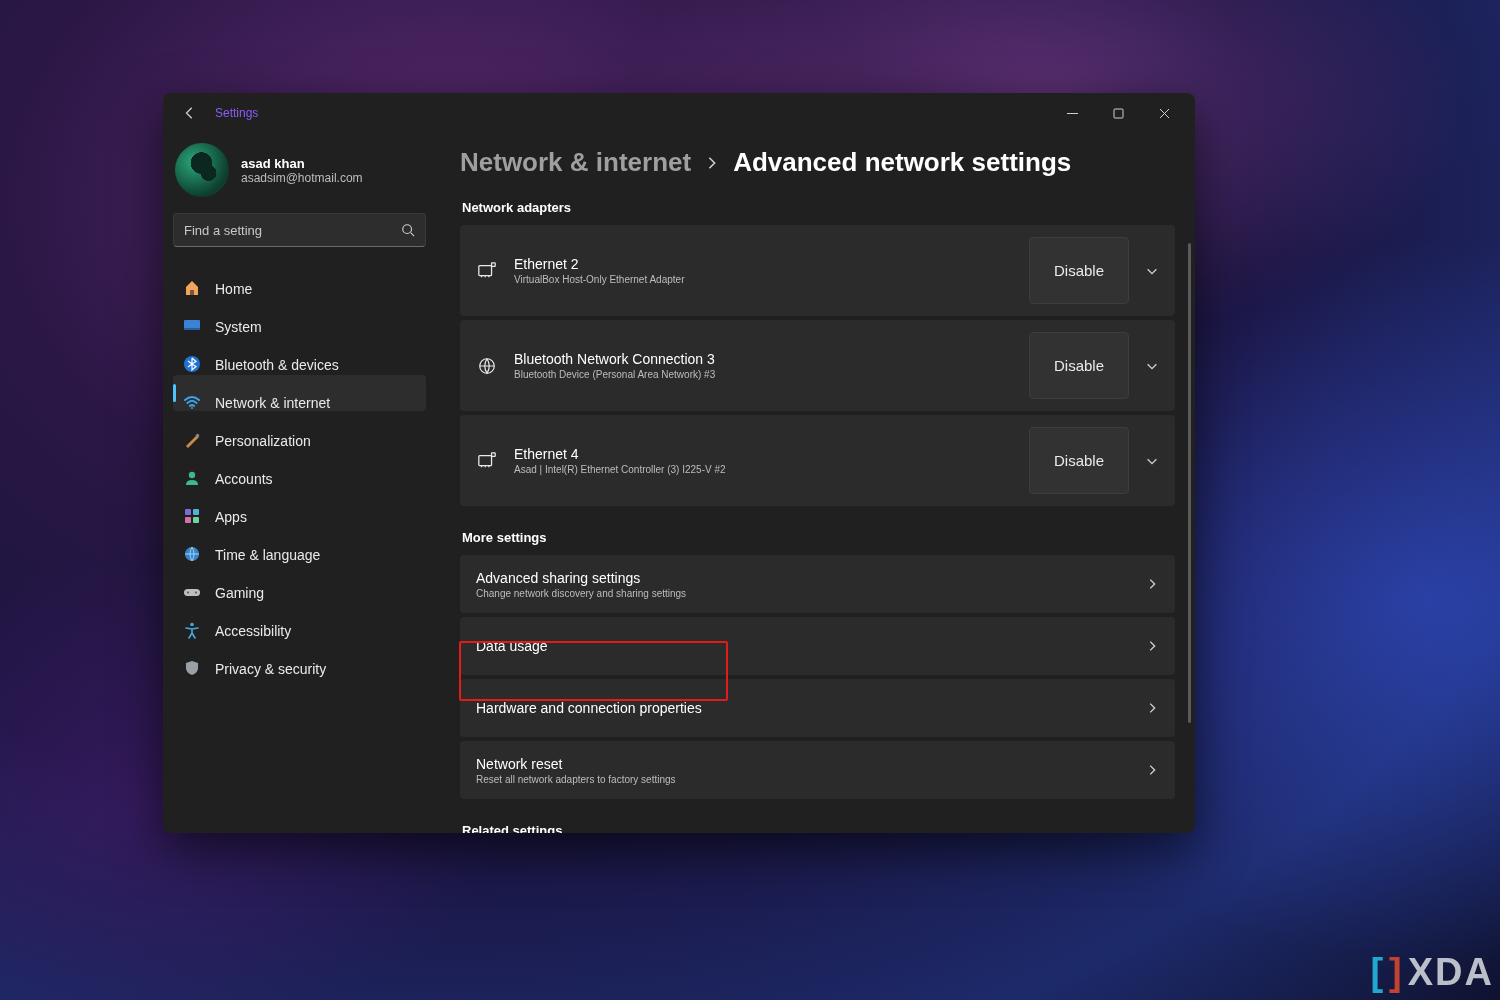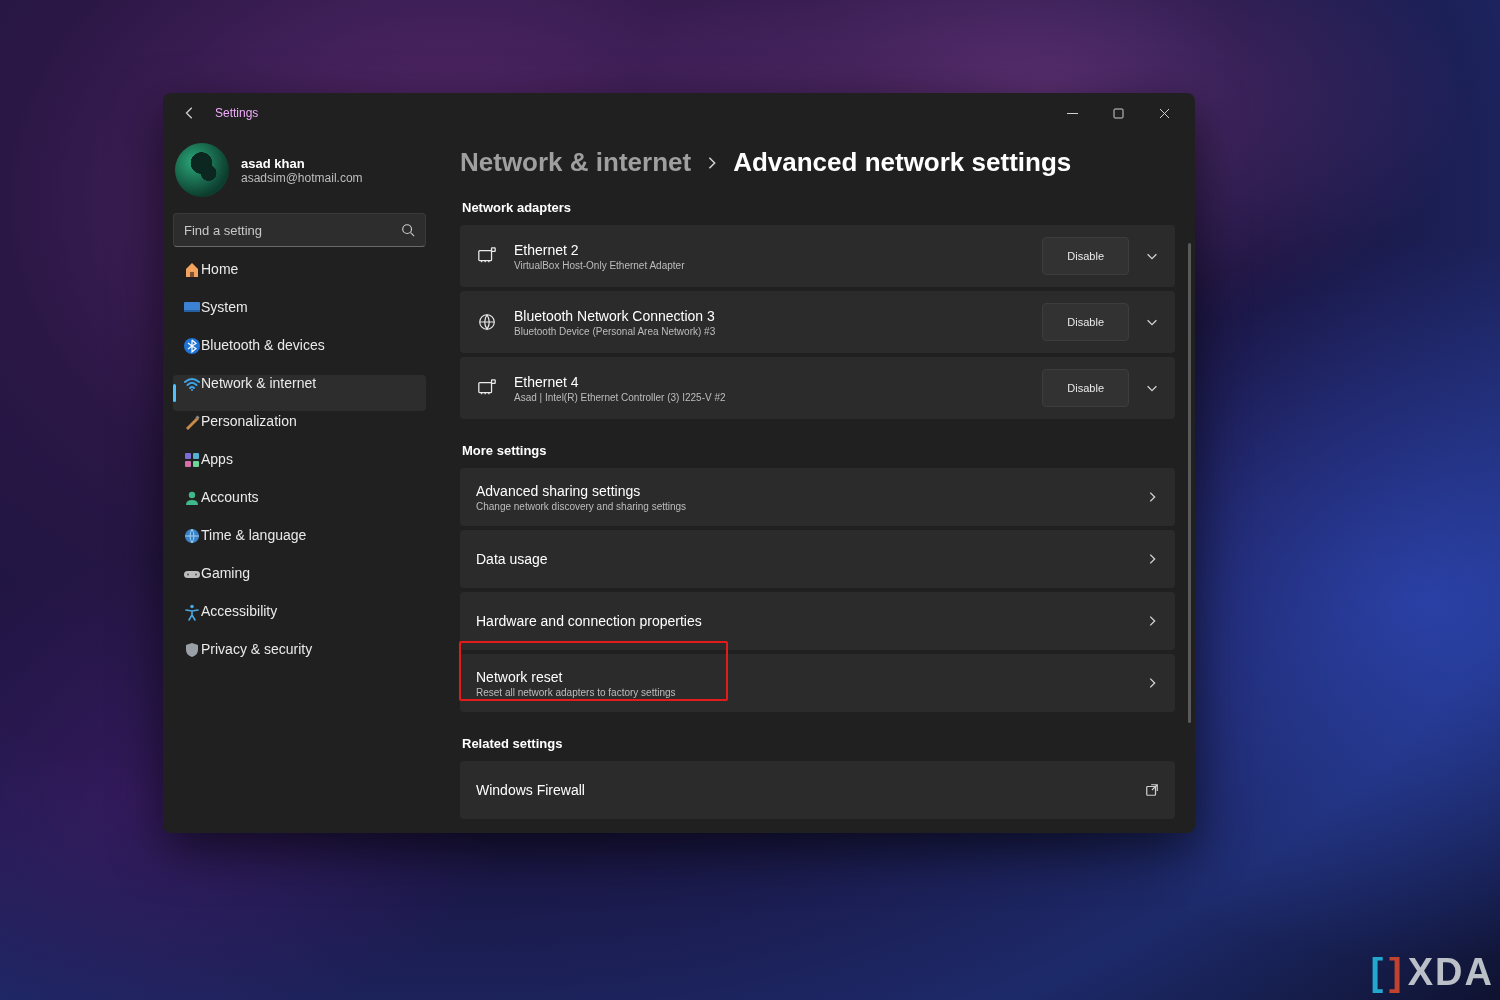--- a/index.html
+++ b/index.html
@@ -22,21 +22,21 @@
   display: flex; flex-direction: column; color: #ffffff;
 }
 .titlebar {
   height: 40px; display: flex; align-items: center; padding: 0 8px;
 }
 .back-btn {
   width: 38px; height: 38px; display:flex; align-items:center; justify-content:center;
   color:#cfcfcf; border-radius:4px;
 }
 .back-btn svg { width:14px; height:14px; }
-.title { font-size: 12px; color:#f0abfc; margin-left: 6px; }
+.title { font-size: 12px; color:#8b5cf6; margin-left: 6px; }
 .win-controls { margin-left:auto; display:flex; }
 .win-controls .ctl {
   width:46px; height:32px; display:flex; align-items:center; justify-content:center;
   color:#cfcfcf;
 }
 .win-controls .ctl svg { width:11px; height:11px; }
 .body { flex:1; display:flex; overflow:hidden; }
 .sidebar {
   width: 275px; padding: 6px 12px 12px 10px; display:flex; flex-direction:column;
 }
@@ -58,21 +58,21 @@
   display:flex; align-items:center; background:#2d2d2d; border:1px solid #3a3a3a;
   border-bottom:1px solid #6a6a6a; border-radius:4px; height:34px; padding:0 10px; margin-bottom: 14px;
 }
 .search input {
   flex:1; background:transparent; border:0; outline:0; color:#ef4444; font-size:13px;
 }
 .search input::placeholder { color:#c8c8c8; }
 .search .sicon { color:#cfcfcf; }
 .nav { display:flex; flex-direction:column; gap:2px; }
 .nav-item {
-  display:flex; align-items:flex-start; height:36px; padding:0 10px;
+  display:flex; align-items:flex-end; gap:14px; height:36px; padding:0 10px;
   border-radius:4px; font-size:14px; color:#eaeaea; position:relative;
 }
 .nav-item .nlabel { white-space:nowrap; }
 .nav-item .nicon { width:18px; height:18px; display:flex; align-items:center; justify-content:center; }
 .nav-item.active { background:#2d2d2d; }
 .nav-item.active::before {
   content:""; position:absolute; left:0; top:9px; bottom:9px; width:3px; border-radius:2px;
   background:#4cc2ff;
 }
 .main { flex:1; padding: 8px 20px 0 22px; overflow:hidden; position:relative; }
@@ -89,22 +89,22 @@
 .card {
   background:#2b2b2b; border-radius:4px; padding: 12px 16px;
   display:flex; align-items:center; gap:16px; min-height:58px; position:relative;
 }
 .card .cicon { width:22px; height:22px; color:#eaeaea; display:flex; align-items:center; justify-content:center; flex-shrink:0; }
 .card .ctext { display:flex; flex-direction:column; }
 .card .ctitle { font-size:14px; }
 .card .csub { font-size:10px; color:#bdbdbd; margin-top:2px; }
 .card .tail { margin-left:auto; display:flex; align-items:center; gap:16px; }
 .disable-btn {
-  background:#323232; border:1px solid #3d3d3d; color:#eaeaea; font-size:11px;
-  padding: 12px 24px; border-radius:4px;
+  background:#323232; border:1px solid #3d3d3d; color:#eaeaea; font-size:15px;
+  padding: 24px 24px; border-radius:4px;
 }
 .chev { color:#cfcfcf; width:14px; }
 .highlight-box {
   position:absolute; border:2.5px solid #e31b1b; border-radius:2px;
   left:0; top:527px; width:247px; height:61px; pointer-events:none;
 }
 .xda {
   position:absolute; right:6px; bottom:6px; display:flex; align-items:center; gap:4px;
   color:#d9dde0; font-weight:700; font-size:38px; letter-spacing:2px; opacity:.85;
 }
@@ -207,36 +207,36 @@
               <svg viewBox="0 0 18 18" width="18" height="18">
                 <path d="M3 15 L6 12 L14 4 L16 6 L8 14 L5 17 Z" fill="#c98b4a"></path>
                 <rect x="13" y="3" width="3" height="3" transform="rotate(45 14.5 4.5)" fill="#888"></rect>
               </svg>
             </span>
           <span class="nlabel">Personalization</span>
         </div>
         <div class="nav-item">
           <span class="nicon">
               <svg viewBox="0 0 18 18" width="18" height="18">
+                <circle cx="9" cy="6" r="3.2" fill="#3fb88a"></circle>
+                <path d="M3 16 Q3 11 9 11 Q15 11 15 16 Z" fill="#3fb88a"></path>
+              </svg>
+            </span>
+          <span class="nlabel">Accounts</span>
+        </div>
+        <div class="nav-item">
+          <span class="nicon">
+              <svg viewBox="0 0 18 18" width="18" height="18">
                 <rect x="2" y="2" width="6" height="6" rx="1" fill="#7a6ed4"></rect>
                 <rect x="10" y="2" width="6" height="6" rx="1" fill="#55b0d4"></rect>
                 <rect x="2" y="10" width="6" height="6" rx="1" fill="#d46fa8"></rect>
                 <rect x="10" y="10" width="6" height="6" rx="1" fill="#6fd49a"></rect>
               </svg>
             </span>
           <span class="nlabel">Apps</span>
-        </div>
-        <div class="nav-item">
-          <span class="nicon">
-              <svg viewBox="0 0 18 18" width="18" height="18">
-                <circle cx="9" cy="6" r="3.2" fill="#3fb88a"></circle>
-                <path d="M3 16 Q3 11 9 11 Q15 11 15 16 Z" fill="#3fb88a"></path>
-              </svg>
-            </span>
-          <span class="nlabel">Accounts</span>
         </div>
         <div class="nav-item">
           <span class="nicon">
               <svg viewBox="0 0 18 18" width="18" height="18">
                 <circle cx="9" cy="9" r="7" fill="#3a83c9"></circle>
                 <path d="M2 9 H16 M9 2 Q13 9 9 16 Q5 9 9 2" stroke="#9fd0f2" stroke-width="1" fill="none"></path>
               </svg>
             </span>
           <span class="nlabel">Time &amp; language</span>
         </div>

